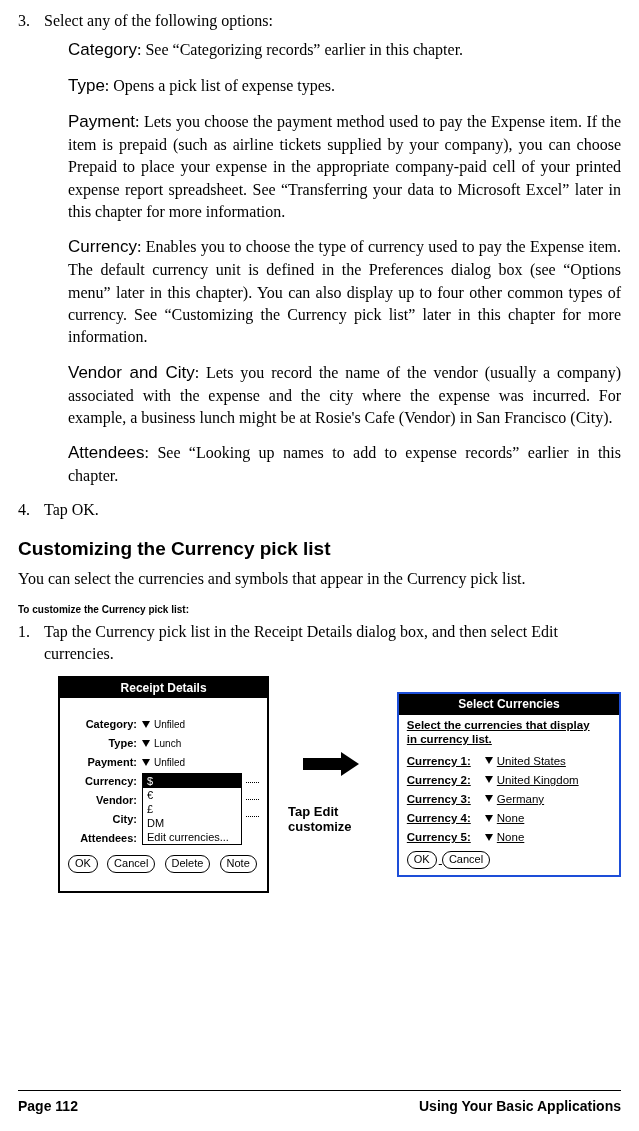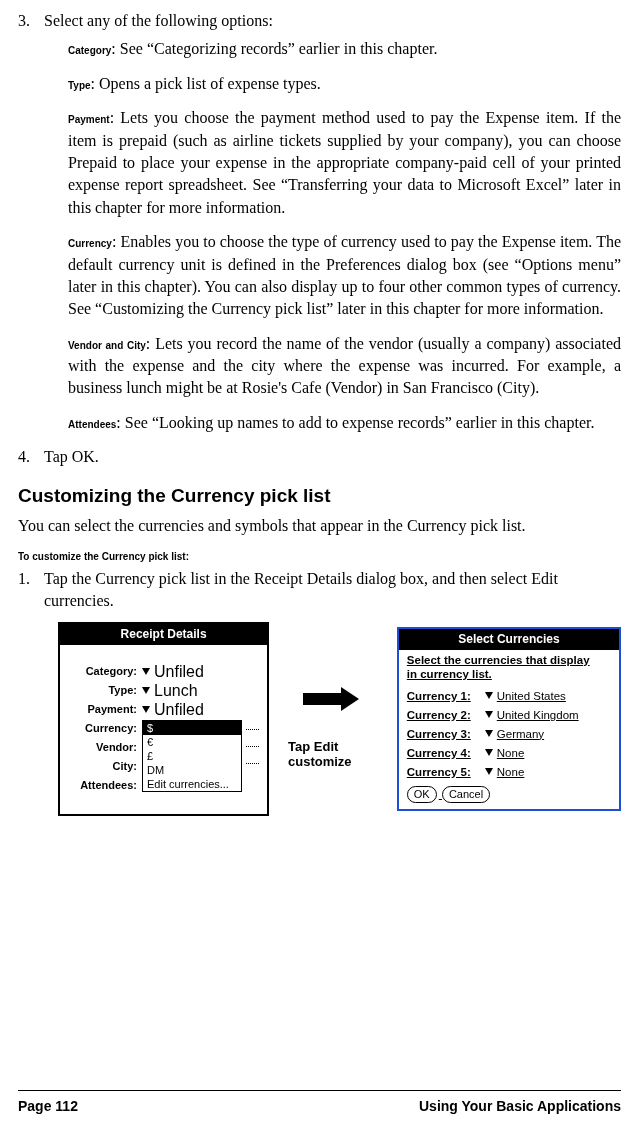--- a/index.html
+++ b/index.html
@@ -29,22 +29,22 @@
     .step-text {
       flex: 1;
     }
     .def-block {
       margin-left: 50px;
       margin-bottom: 12px;
       margin-top: 6px;
     }
     .def-block .term {
       font-family: 'Trebuchet MS', Arial, sans-serif;
-      font-weight: bold;
-      font-size: 10px;
+      font-weight: normal;
+      font-size: 17px;
     }
     .def-block .def {
       display: inline;
     }
     .def-para {
       margin-bottom: 12px;
       text-align: justify;
     }
     h2.section {
       font-family: 'Trebuchet MS', Arial, sans-serif;
@@ -105,21 +105,21 @@
     .dd-arrow {
       width: 0;
       height: 0;
       border-left: 4px solid transparent;
       border-right: 4px solid transparent;
       border-top: 7px solid #000;
       margin: 0 4px 0 2px;
     }
     .field-val {
       font-family: Arial, sans-serif;
-      font-size: 16px;
+      font-size: 10px;
     }
     .currency-box {
       border: 1px solid #000;
       width: 100px;
       font-family: Arial, sans-serif;
       font-size: 11px;
       line-height: 14px;
       margin-left: 2px;
     }
     .currency-box div {
@@ -330,20 +330,26 @@
               <span class="dotted"></span>
             </div>
           <div style="position:absolute;top:17px;left:104px;right:0;height:17px;display:flex">
               <span class="dotted"></span>
             </div>
           <div style="position:absolute;top:34px;left:104px;right:0;height:17px;display:flex">
               <span class="dotted"></span>
             </div>
         </div>
       </div>
+      <div class="btn-row">
+        <span class="btn">OK</span>
+        <span class="btn">Cancel</span>
+        <span class="btn">Delete</span>
+        <span class="btn">Note</span>
+      </div>
     </div>
   </div>
 
   <div class="arrow-block">
     <div class="big-arrow">
       <div class="shaft"></div>
         <div class="head"></div>
     </div>
     <div class="callout">Tap Edit customize</div>
   </div>

